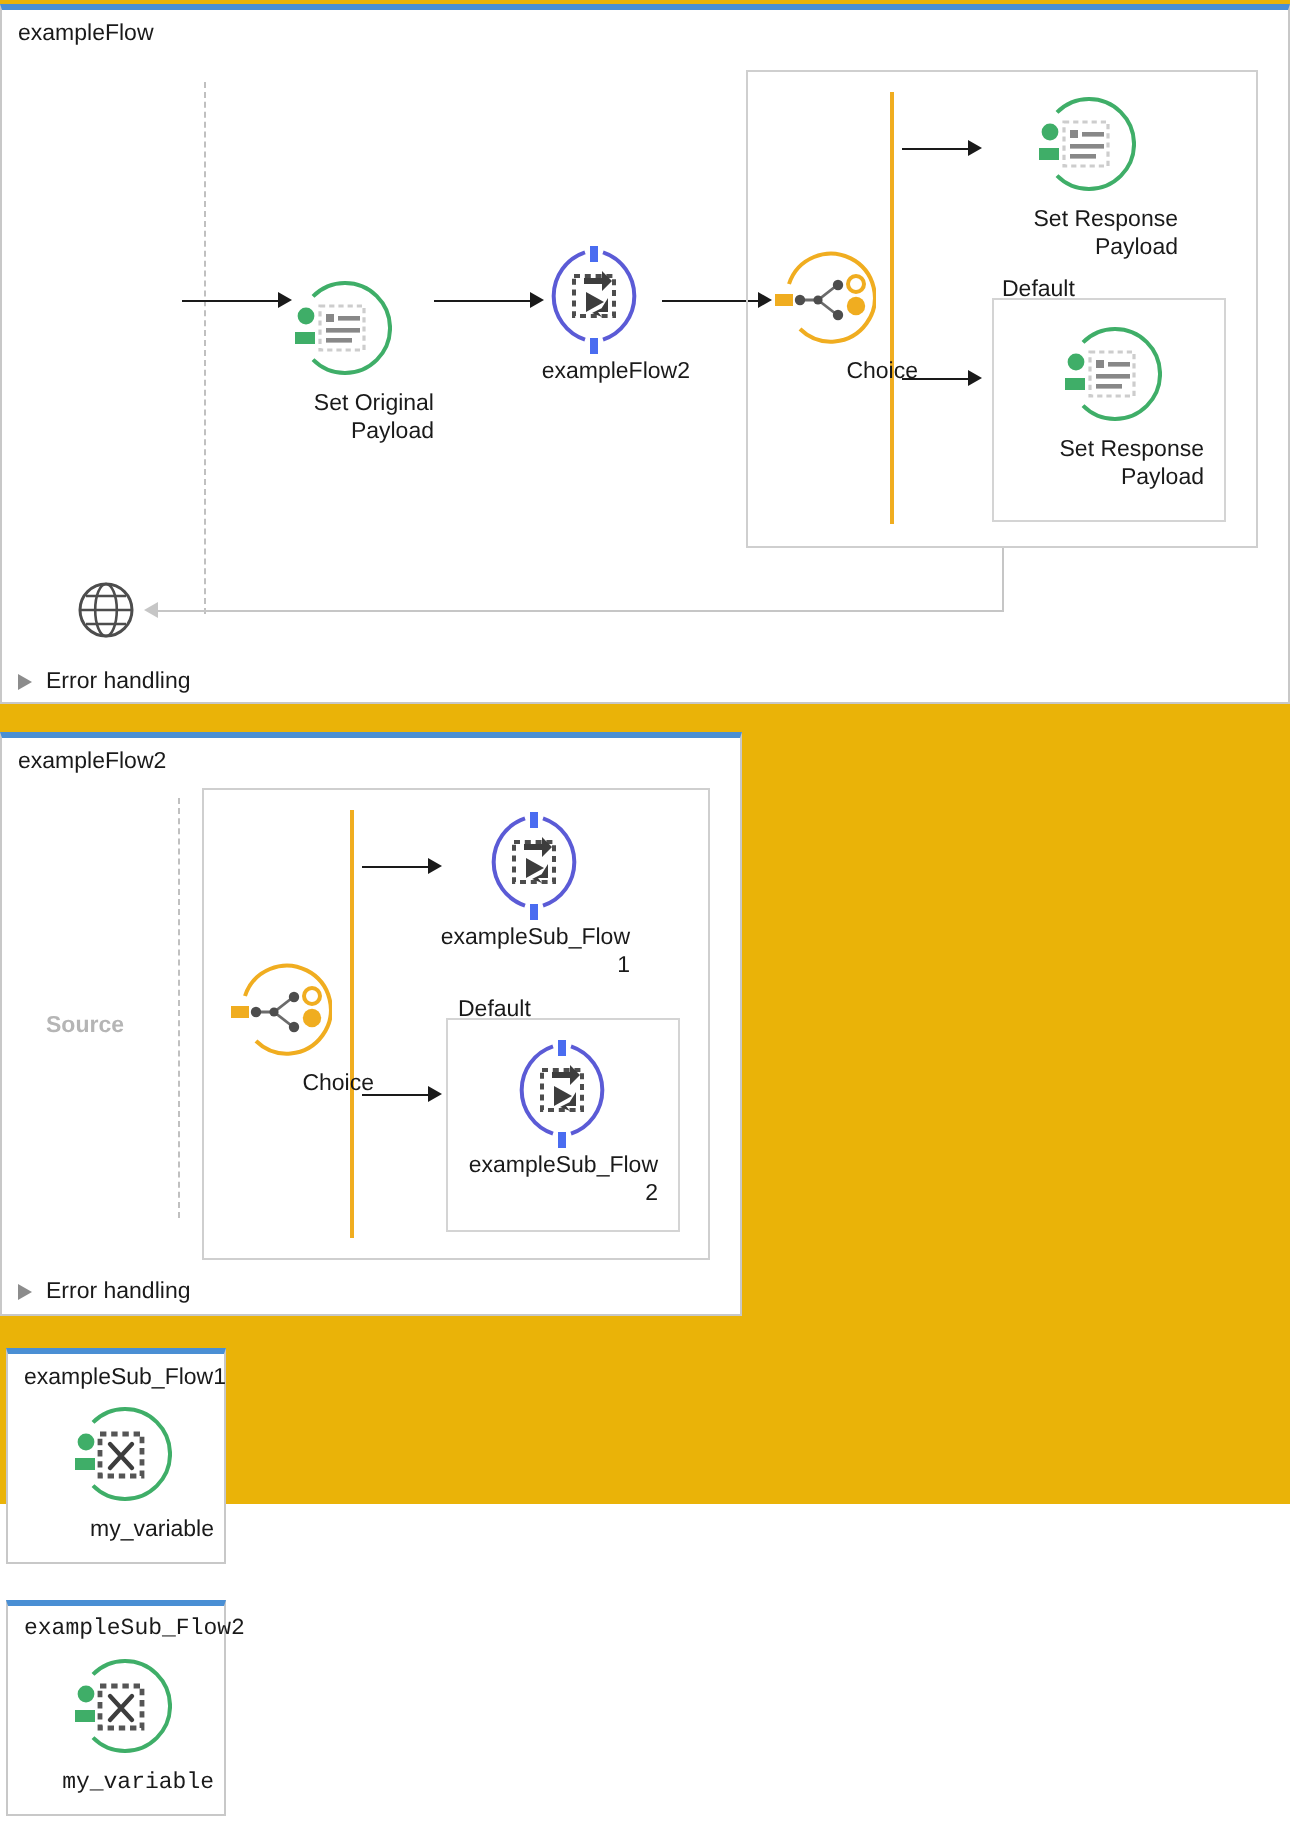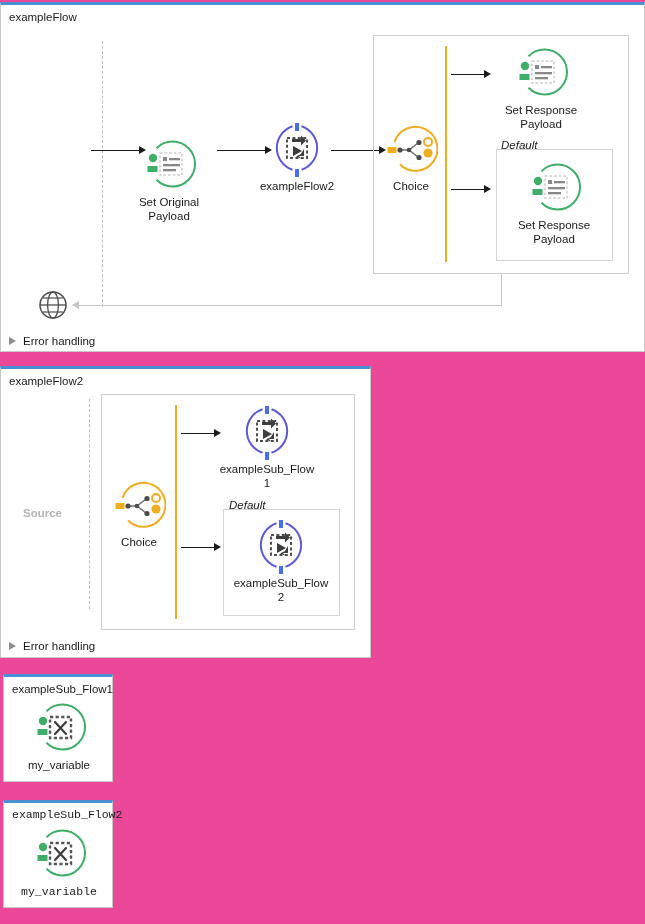--- a/index.html
+++ b/index.html
@@ -13,22 +13,22 @@
     height: 924px;
     font-family: "Liberation Sans", sans-serif;
     -webkit-font-smoothing: antialiased;
     position: relative;
     overflow: hidden;
   }
 
   #canvas {
     position: relative;
     width: 645px;
-    height: 924px;
-    background: #ec4899;
+    height: 752px;
+    background: #eab308;
   }
 
   
   .flow-panel {
     position: absolute;
     background: #ffffff;
     border: 1px solid #c8c8c8;
     border-top: 3px solid #4a8fd4;
     box-sizing: border-box;
   }
@@ -86,33 +86,32 @@
     background: transparent;
     box-sizing: border-box;
   }
   .default-label {
     position: absolute;
     font-size: 11.5px;
     color: #1a1a1a;
     background: #ffffff;
     padding: 0 3px;
     white-space: nowrap;
-    font-style: italic;
   }
   .choice-bar {
     position: absolute;
     width: 2px;
     background: #f0ad20;
   }
 
   
   .node {
     position: absolute;
     width: 96px;
-    text-align: center;
+    text-align: right;
   }
   .node-icon {
     width: 54px;
     height: 54px;
     margin: 0 auto;
     position: relative;
   }
   .node-label {
     margin-top: 3px;
     font-size: 11.5px;

